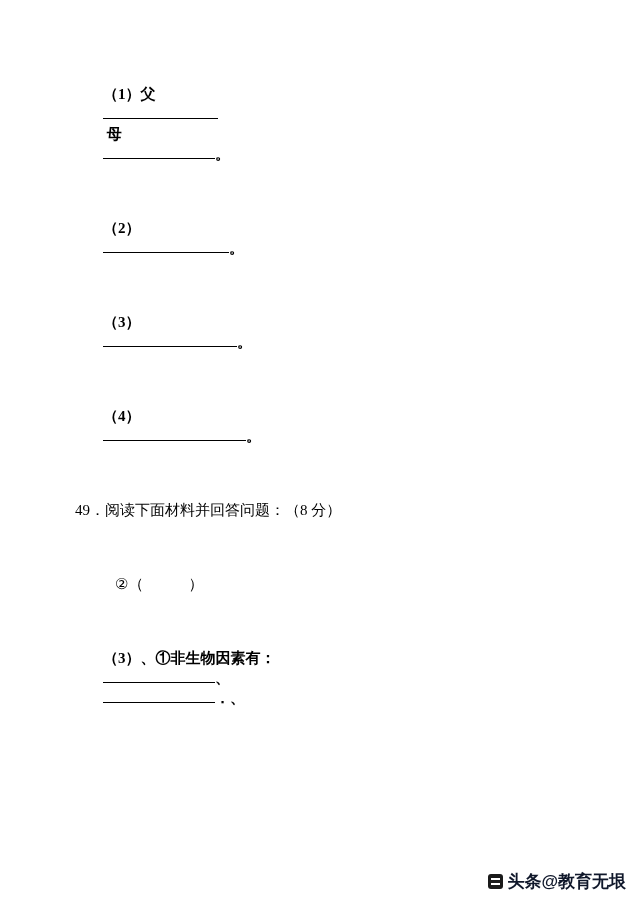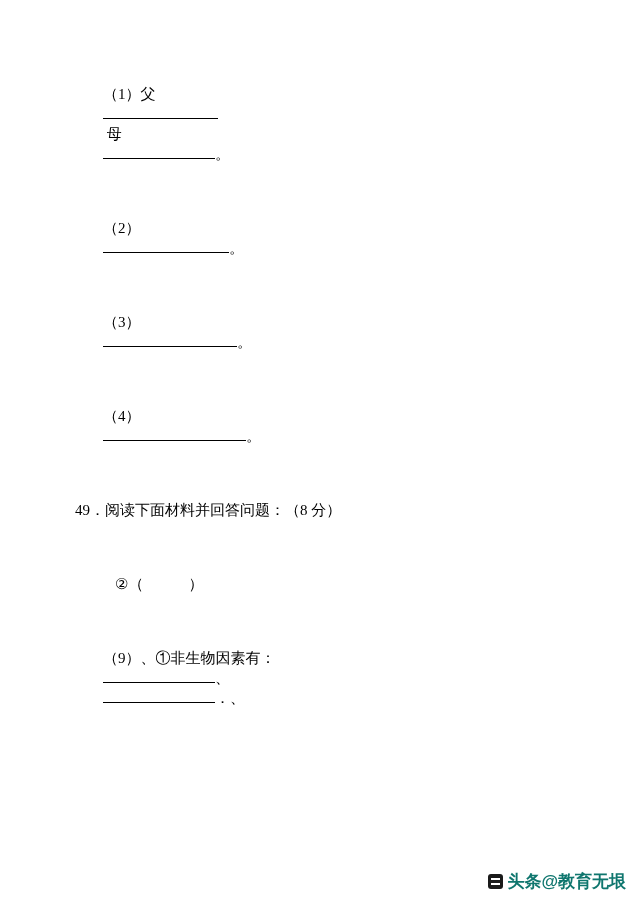--- a/index.html
+++ b/index.html
@@ -4,33 +4,33 @@
 <style>
   * { margin:0; padding:0; box-sizing:border-box; }
   html,body { background:#ffffff; }
   body {
     width:640px; height:905px; position:relative; overflow:hidden;
     font-family:"Liberation Serif","DejaVu Serif",serif;
     font-size:15px; color:#000;
   }
   .page { padding:64px 55px 0 60px; }
   .line { margin-bottom:14px; line-height:20px; white-space:pre-wrap; }
-  .ind1 { padding-left:28px; }
+  .ind1 { padding-left:28px;font-weight:bold; }
   .ind2 { padding-left:40px; }
   .blank {
     display:inline-block; border-bottom:1px solid #000;
     height:15px; vertical-align:baseline;
   }
   .w28{width:28px}.w34{width:34px}.w38{width:38px}
   .w62{width:62px}.w98{width:98px}.w100{width:100px}.w105{width:105px}
   .w112{width:112px}.w115{width:115px}
   .watermark {
     position:absolute; right:14px; bottom:12px;
     font-family:"Liberation Sans","DejaVu Sans",sans-serif;
-    font-weight:bold; font-size:17px; color:#0f766e;
+    font-weight:bold; font-size:17px; color:#0f172a;
     display:flex; align-items:center; gap:4px;
   }
   .wm-icon {
     display:inline-block; width:15px; height:15px; border-radius:3px;
     background:#1a1a1a; position:relative;
   }
   .wm-icon::before {
     content:""; position:absolute; left:3px; top:4px; width:9px; height:2px;
     background:#fff; box-shadow:0 5px 0 #fff;
   }
@@ -66,21 +66,21 @@
   <div class="line">
     <span>49．阅读下面材料并回答问题：（8 分）</span>
   </div>
 
 
   <div class="line ind2">
     <span>②（　　　）</span>
   </div>
 
   <div class="line ind1">
-    <span>（9）、①非生物因素有：</span>
+    <span>（3）、①非生物因素有：</span>
     <span class="blank w112"></span><span>、</span>
     <span class="blank w112"></span><span>．、</span>
   </div>
 
 </div>
 
 <div class="watermark">
   <span class="wm-icon"></span>
   <span>头条@教育无垠</span>
 </div>

